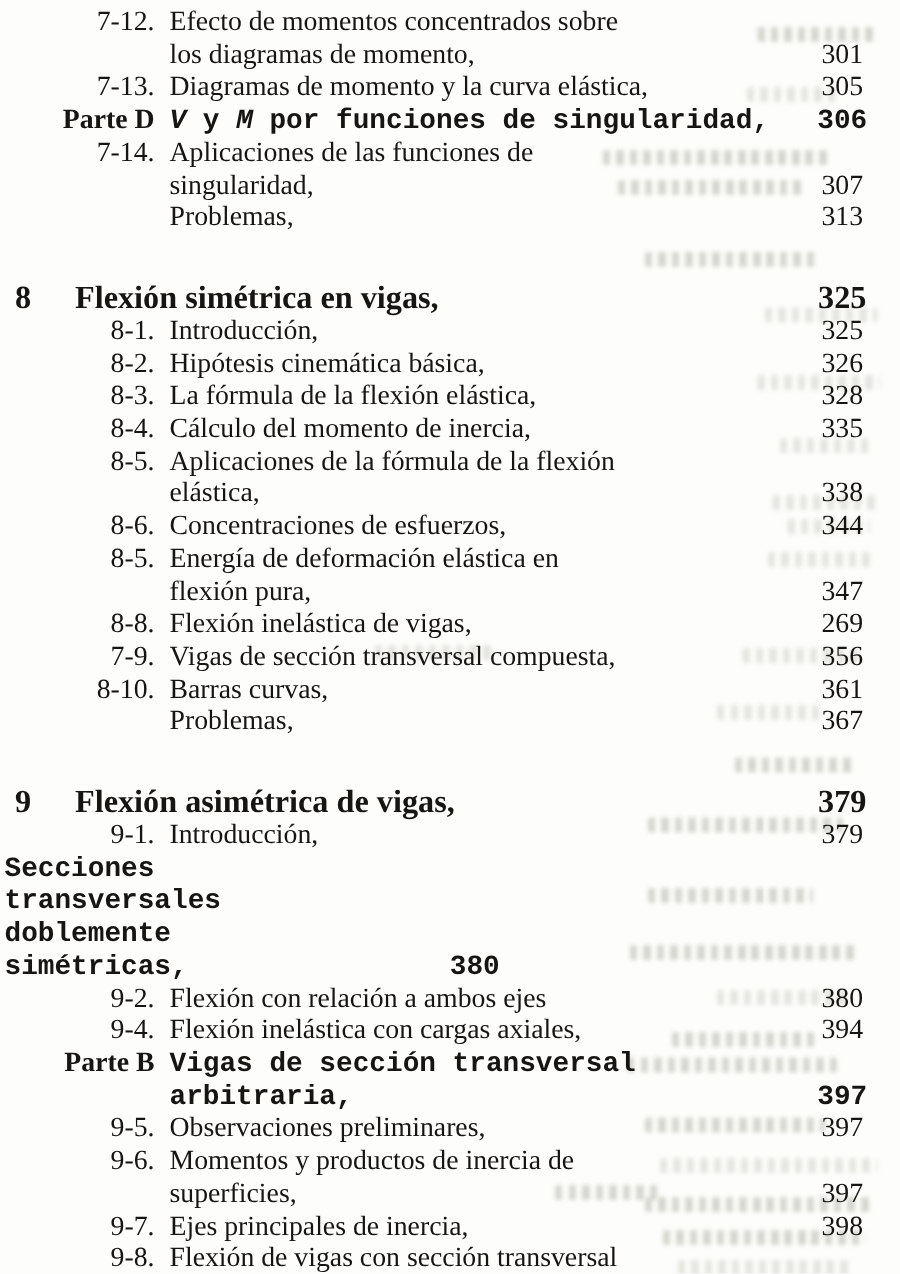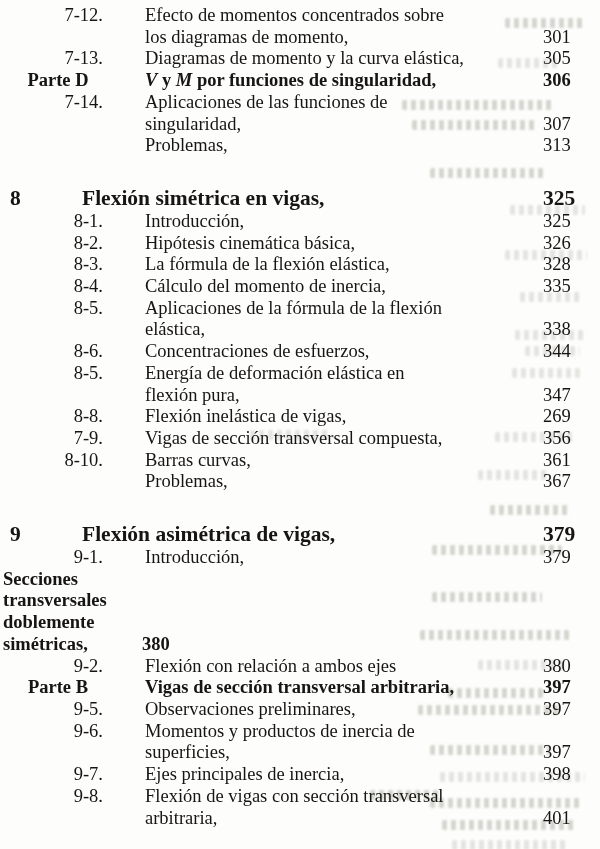--- a/index.html
+++ b/index.html
@@ -32,40 +32,39 @@
   #toc {
     position: relative;
     z-index: 1;
     padding-top: 5px;
   }
   .row {
     display: grid;
     grid-template-columns: 110px 1fr 57px;
     font-size: 18.5px;
     line-height: 21.7px;
-    gap: 32px;
   }
   .row .num {
     text-align: right;
     padding-right: 7px;
     white-space: nowrap;
   }
   .row .title { padding-left: 3px; }
   .row .pg {
-    text-align: left;
+    text-align: center;
     padding-right: 20px;
     align-self: end;
     white-space: nowrap;
   }
   .row.parte .num {
-    text-align: center;
+    text-align: right;
     padding-left: 13px;
     font-weight: bold;
   }
-  .row.parte .title, .row.parte .pg { font-weight: bold; }
+  .row.parte .title, .row.parte .pg { font-weight: bold; font-family: Liberation Mono, monospace; }
   .row.chapter {
     grid-template-columns: 47px 1fr 57px;
     font-size: 21.5px;
     line-height: 26px;
     font-weight: bold;
     margin-top: 28px;
   }
   .row.chapter .num {
     text-align: left;
     padding-left: 10px;
@@ -252,20 +251,27 @@
         </div>
         <div class="pg">380</div>
       </div>
       <div class="row section">
         <div class="num">9-2.</div>
         <div class="title">
           <div>Flexión con relación a ambos ejes</div>
         </div>
         <div class="pg">380</div>
       </div>
+      <div class="row section">
+        <div class="num">9-4.</div>
+        <div class="title">
+          <div>Flexión inelástica con cargas axiales,</div>
+        </div>
+        <div class="pg">394</div>
+      </div>
       <div class="row parte">
         <div class="num">Parte B</div>
         <div class="title">
           <div>Vigas de sección transversal arbitraria,</div>
         </div>
         <div class="pg">397</div>
       </div>
       <div class="row section">
         <div class="num">9-5.</div>
         <div class="title">

